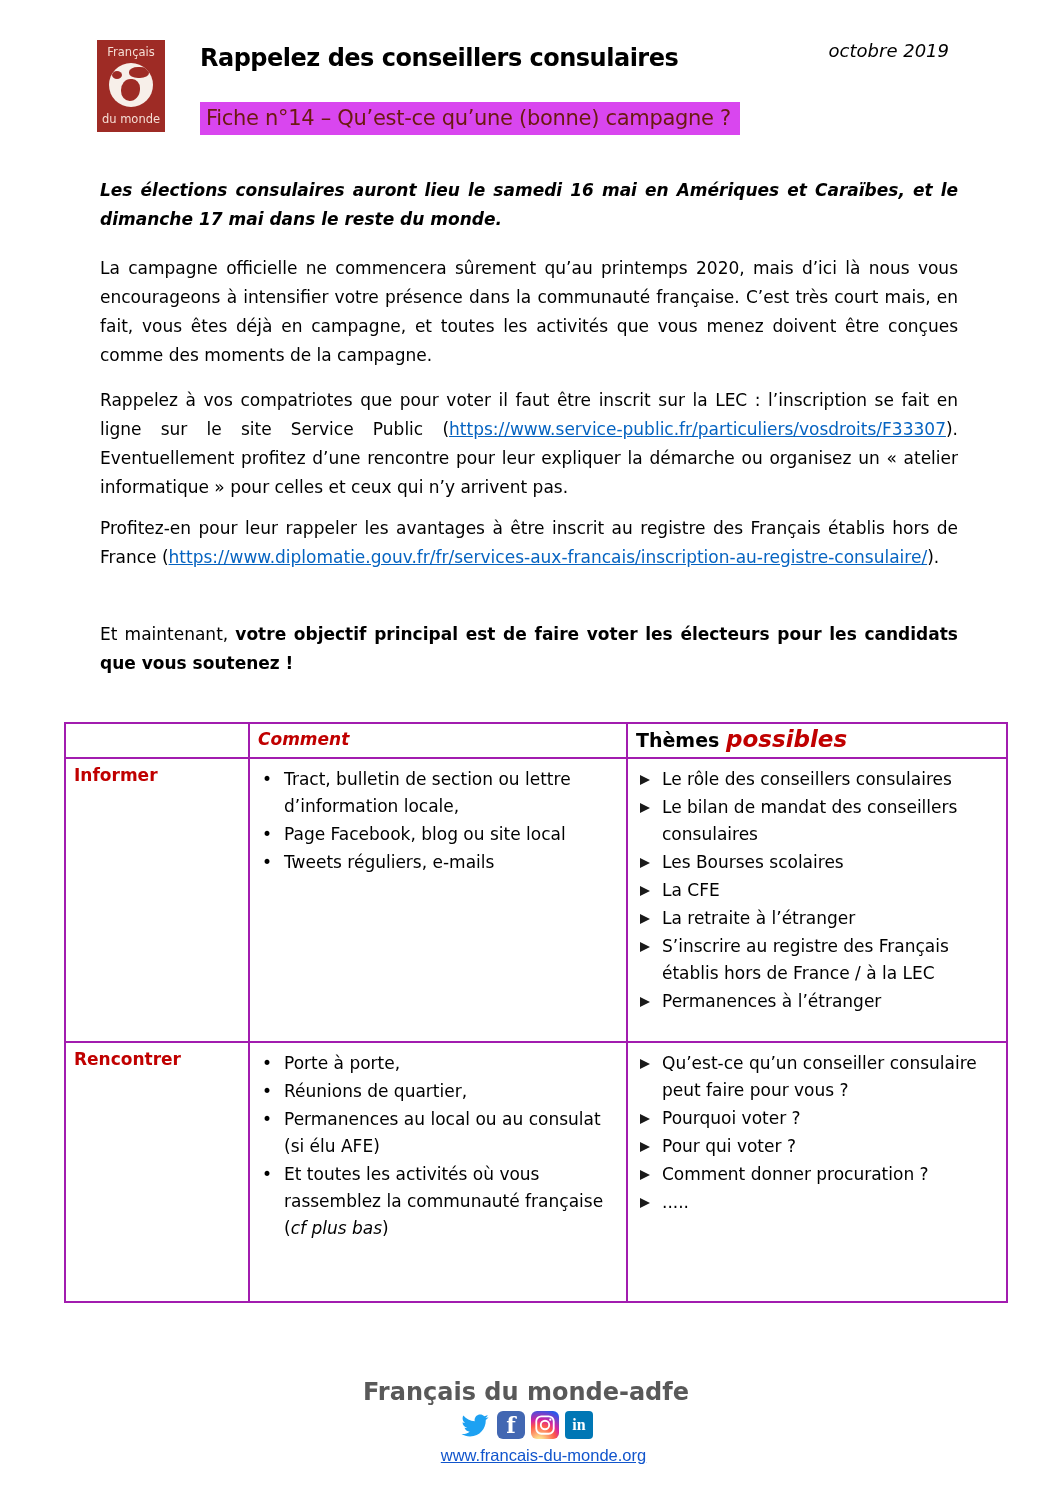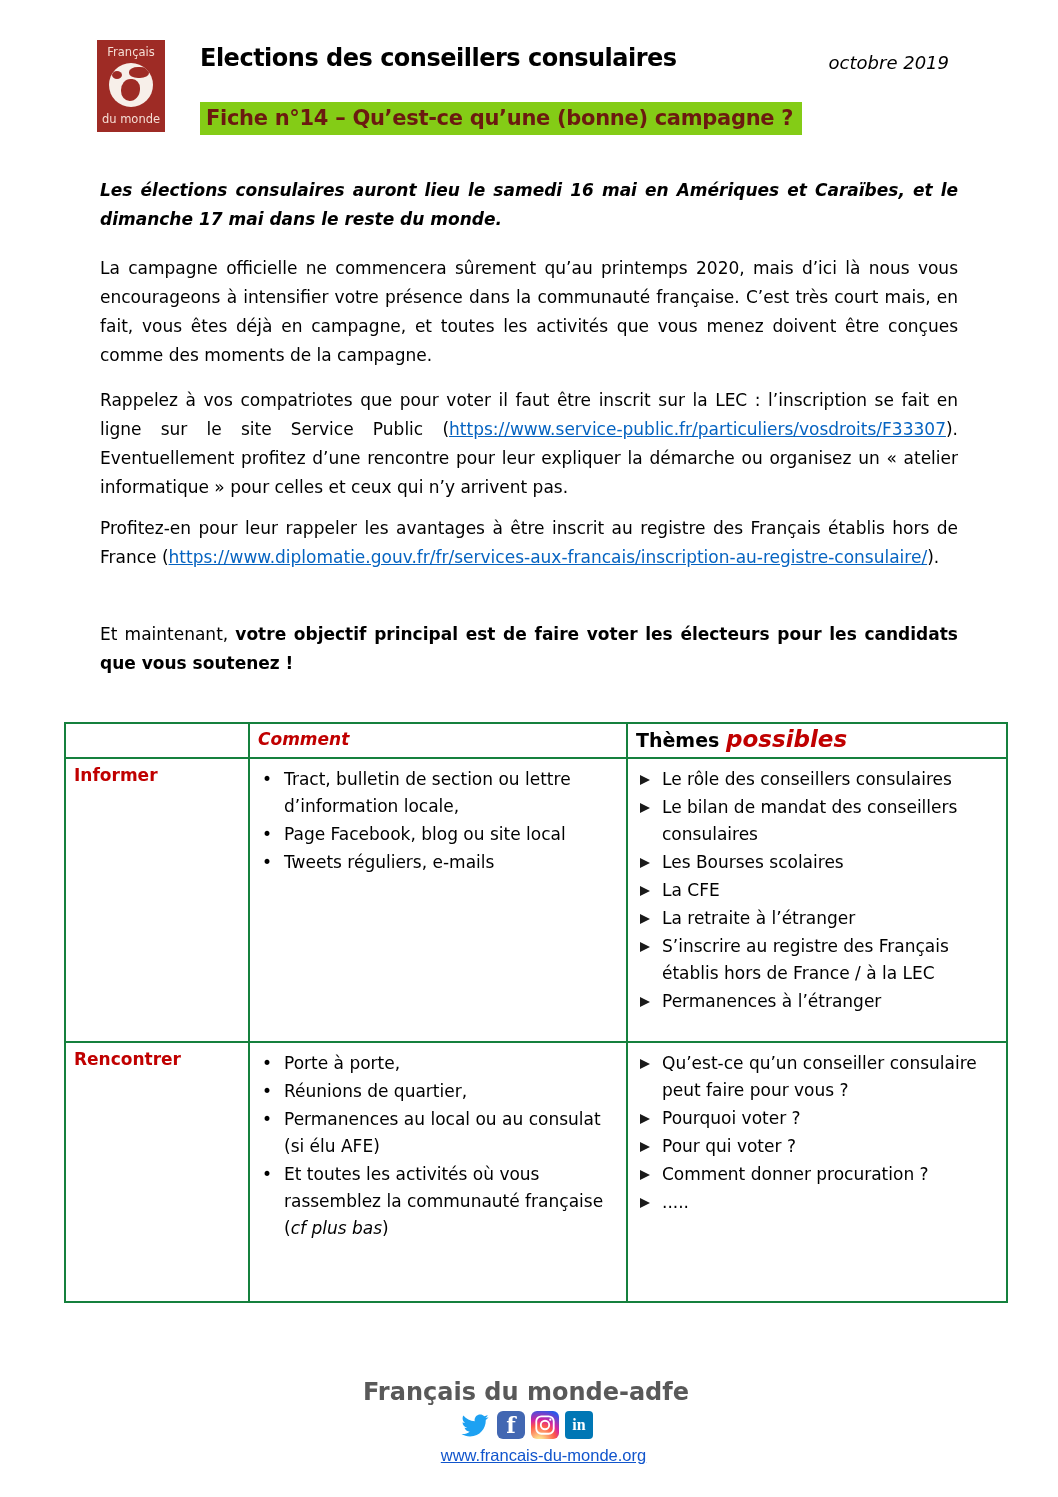--- a/index.html
+++ b/index.html
@@ -24,47 +24,47 @@
     border-radius:50%;background:#f7efe9;overflow:hidden;
   }
   .globe .land1{position:absolute;left:12px;top:16px;width:19px;height:22px;background:#9e2b25;border-radius:55% 45% 60% 50%;}
   .globe .land2{position:absolute;left:20px;top:4px;width:20px;height:11px;background:#9e2b25;border-radius:45%;}
   .globe .land3{position:absolute;left:3px;top:8px;width:10px;height:8px;background:#9e2b25;border-radius:50%;}
   .doc-title{
     position:absolute;left:200px;top:44px;
     font-size:24px;font-weight:bold;letter-spacing:-0.5px;
   }
   .doc-date{
-    position:absolute;right:103px;top:52px;
+    position:absolute;right:103px;top:40px;
     font-size:18px;font-style:italic;font-weight:500;
   }
   .doc-subtitle{
     position:absolute;left:200px;top:102px;
-    background:#84cc16;color:#6b1a10;
-    font-size:21px;font-weight:bold;
+    background:#d946ef;color:#6b1a10;
+    font-size:21px;font-weight:normal;
     padding:4px 9px 5px 6px;letter-spacing:-0.3px;
   }
   
   .body-text{
     position:absolute;left:100px;top:176px;width:858px;
     font-size:17px;line-height:29px;text-align:justify;
   }
   .body-text p{margin:0;}
   .p1{font-weight:bold;font-style:italic;margin-bottom:20px !important;}
   .p2{margin-bottom:16px !important;}
   .p3{margin-bottom:12px !important;}
   .p4{margin-bottom:48px !important;}
   .body-text a{color:#0563c1;text-decoration:underline;}
   
   .grid{
     position:absolute;left:64px;top:722px;
     border-collapse:collapse;table-layout:fixed;
   }
   .grid td{
-    border:2px solid #15803d;vertical-align:top;
+    border:2px solid #a21caf;vertical-align:top;
     padding:3px 10px 3px 8px;
     font-size:17px;line-height:27px;margin-left:28px;
   }
   .col-label{width:164px;}
   .col-comment{width:358px;}
   .col-themes{width:360px;}
   .hdr td{height:28px;padding-top:2px;padding-bottom:2px;}
   .hdr-comment{color:#c00000;font-weight:bold;font-style:italic;font-size:19px;}
   .hdr-themes-black{font-weight:bold;font-size:19px;color:#000;}
   .hdr-themes-red{color:#c00000;font-weight:bold;font-style:italic;font-size:23px;}
@@ -102,21 +102,21 @@
   <div class="logo">
     <div class="logo-line1">Français</div>
     <div class="globe">
       <div class="land1"></div>
         <div class="land2"></div>
         <div class="land3"></div>
     </div>
     <div class="logo-line2">du monde</div>
   </div>
 
-  <div class="doc-title">Elections des conseillers consulaires</div>
+  <div class="doc-title">Rappelez des conseillers consulaires</div>
   <div class="doc-date">octobre 2019</div>
   <div class="doc-subtitle">Fiche n°14 – Qu’est-ce qu’une (bonne) campagne ?</div>
 
   <div class="body-text">
     <p class="p1">Les élections consulaires auront lieu le samedi 16 mai en Amériques et Caraïbes, et le dimanche 17 mai dans le reste du monde.</p>
     <p class="p2">La campagne officielle ne commencera sûrement qu’au printemps 2020, mais d’ici là nous vous encourageons à intensifier votre présence dans la communauté française. C’est très court mais, en fait, vous êtes déjà en campagne, et toutes les activités que vous menez doivent être conçues comme des moments de la campagne.</p>
     <p class="p3"><span>Rappelez à vos compatriotes que pour voter il faut être inscrit sur la LEC : l’inscription se fait en ligne sur le site Service Public (</span><a href="#">https://www.service-public.fr/particuliers/vosdroits/F33307</a><span>). Eventuellement profitez d’une rencontre pour leur expliquer la démarche ou organisez un « atelier informatique » pour celles et ceux qui n’y arrivent pas.</span></p>
     <p class="p4"><span>Profitez-en pour leur rappeler les avantages à être inscrit au registre des Français établis hors de France (</span><a href="#">https://www.diplomatie.gouv.fr/fr/services-aux-francais/inscription-au-registre-consulaire/</a><span>).</span></p>
     <p class="p5"><span>Et maintenant, </span><b>votre objectif principal est de faire voter les électeurs pour les candidats que vous soutenez !</b></p>
   </div>

